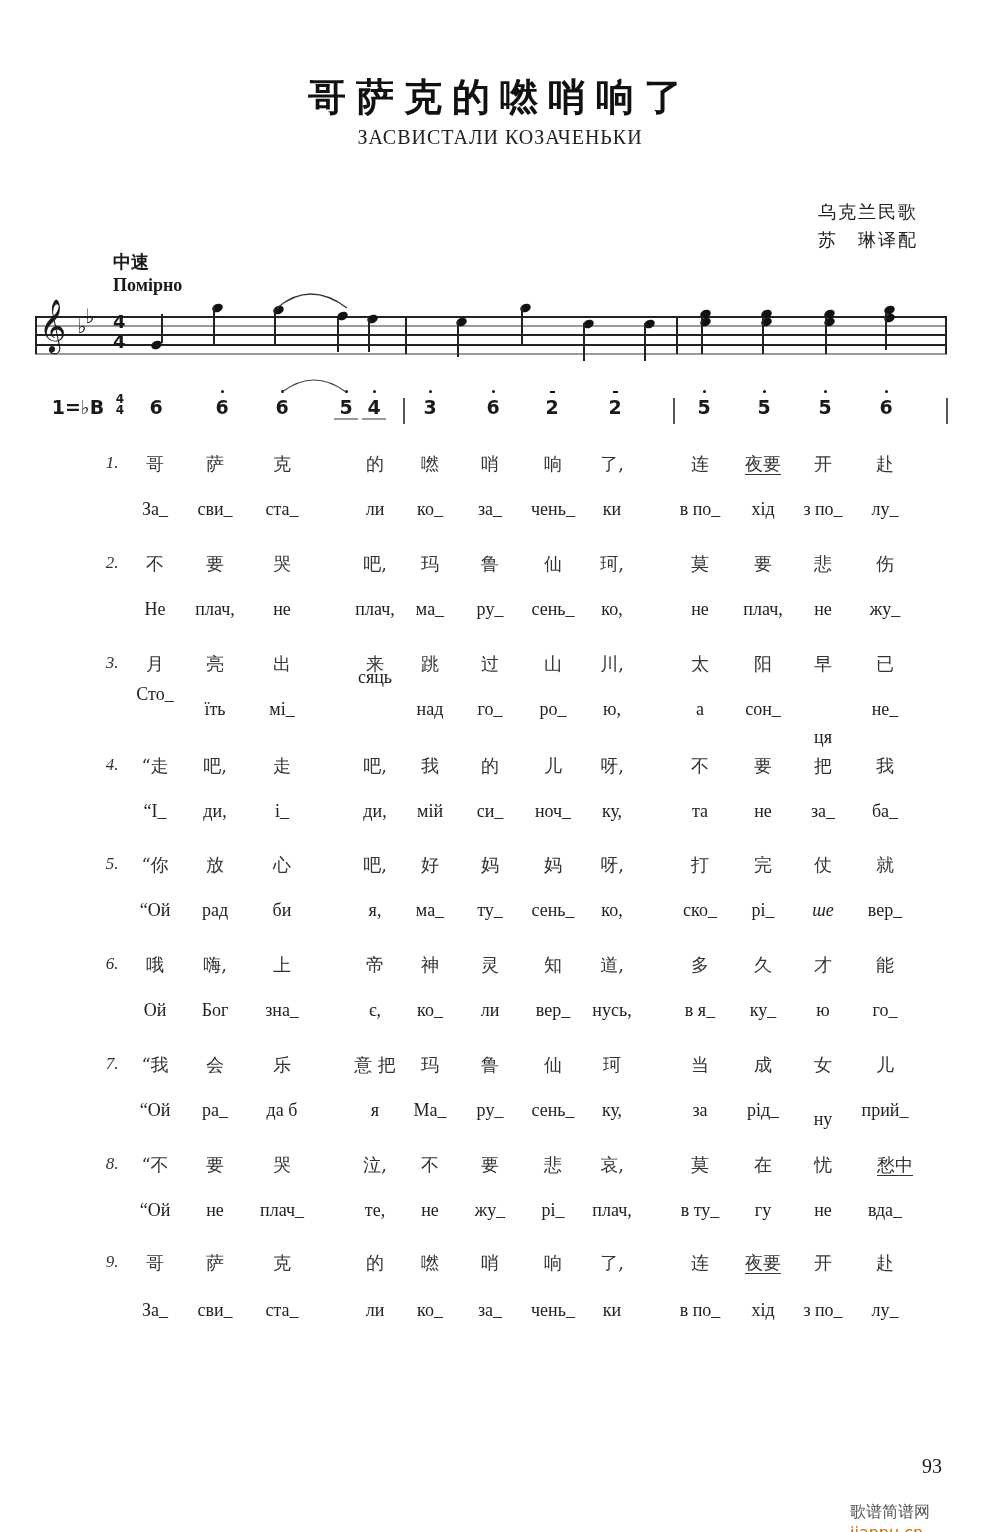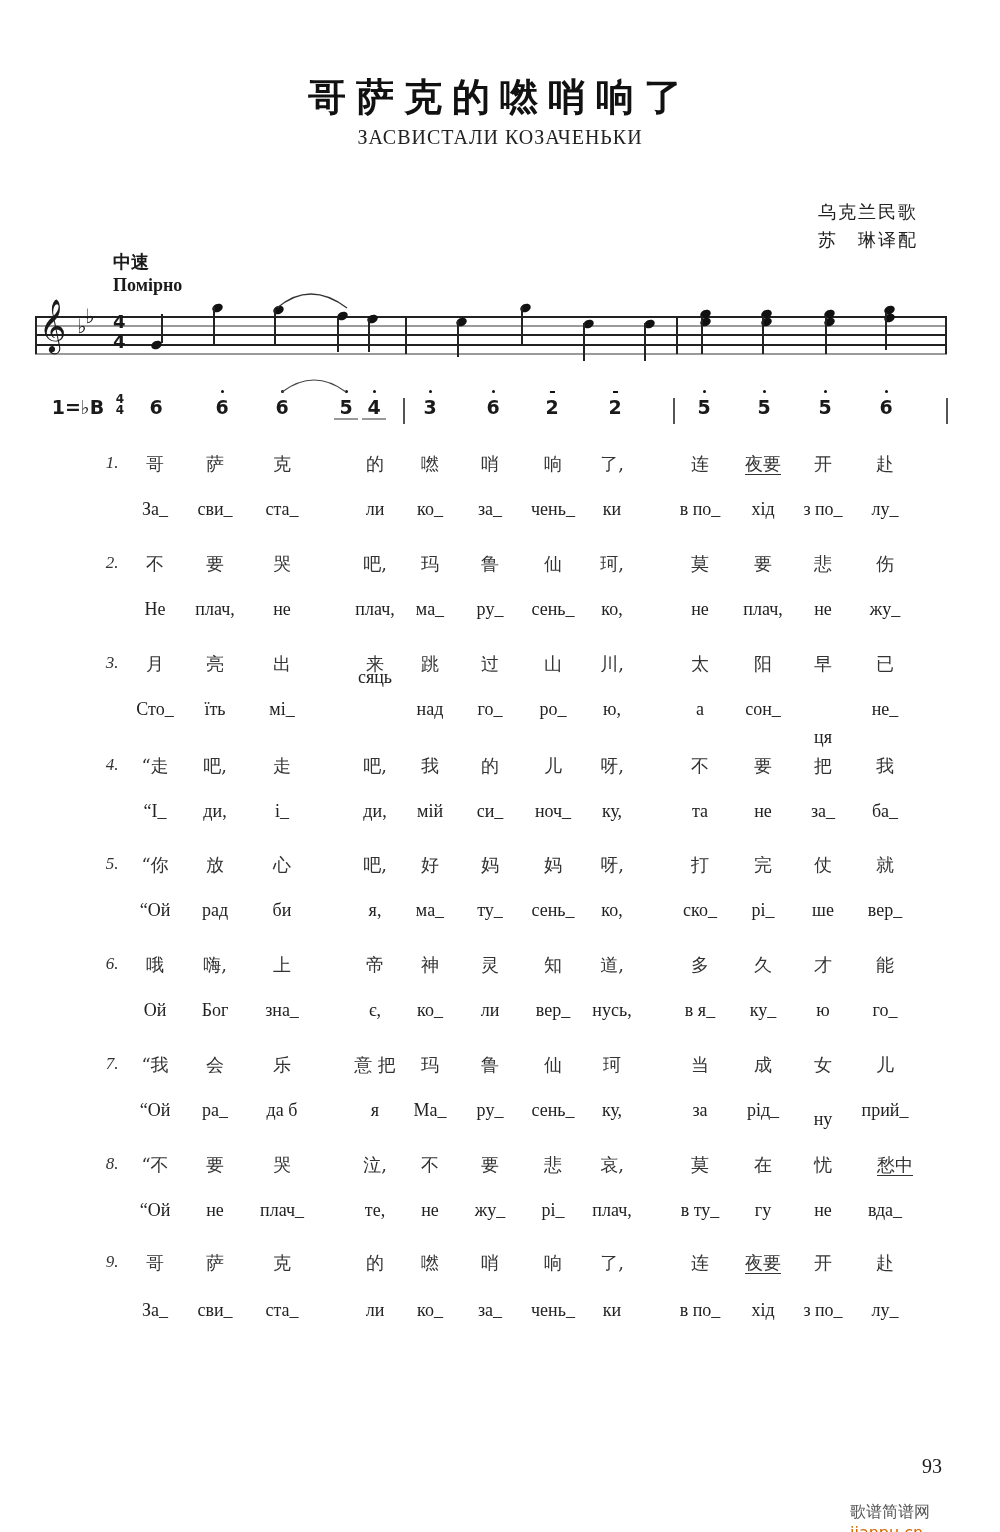--- a/index.html
+++ b/index.html
@@ -183,21 +183,21 @@
     <div class="lyr cn" style="left: 282px; top: 652px;">出</div>
     <div class="lyr cn" style="left: 375px; top: 652px;">来</div>
     <div class="lyr cn" style="left: 430px; top: 652px;">跳</div>
     <div class="lyr cn" style="left: 490px; top: 652px;">过</div>
     <div class="lyr cn" style="left: 553px; top: 652px;">山</div>
     <div class="lyr cn" style="left: 612px; top: 652px;">川,</div>
     <div class="lyr cn" style="left: 700px; top: 652px;">太</div>
     <div class="lyr cn" style="left: 763px; top: 652px;">阳</div>
     <div class="lyr cn" style="left: 823px; top: 652px;">早</div>
     <div class="lyr cn" style="left: 885px; top: 652px;">已</div>
-    <div class="lyr ru" style="left: 155px; top: 699px;">Сто_</div>
+    <div class="lyr ru" style="left: 155px; top: 684px;">Сто_</div>
     <div class="lyr ru" style="left: 215px; top: 699px;">їть</div>
     <div class="lyr ru" style="left: 282px; top: 699px;">мі_</div>
     <div class="lyr ru" style="left: 375px; top: 667px;">сяць</div>
     <div class="lyr ru" style="left: 430px; top: 699px;">над</div>
     <div class="lyr ru" style="left: 490px; top: 699px;">го_</div>
     <div class="lyr ru" style="left: 553px; top: 699px;">ро_</div>
     <div class="lyr ru" style="left: 612px; top: 699px;">ю,</div>
     <div class="lyr ru" style="left: 700px; top: 699px;">а</div>
     <div class="lyr ru" style="left: 763px; top: 699px;">сон_</div>
     <div class="lyr ru" style="left: 823px; top: 699px; margin-top: 28px;">ця</div>
@@ -243,21 +243,21 @@
     <div class="lyr ru" style="left: 155px; top: 900px;">“Ой</div>
     <div class="lyr ru" style="left: 215px; top: 900px;">рад</div>
     <div class="lyr ru" style="left: 282px; top: 900px;">би</div>
     <div class="lyr ru" style="left: 375px; top: 900px;">я,</div>
     <div class="lyr ru" style="left: 430px; top: 900px;">ма_</div>
     <div class="lyr ru" style="left: 490px; top: 900px;">ту_</div>
     <div class="lyr ru" style="left: 553px; top: 900px;">сень_</div>
     <div class="lyr ru" style="left: 612px; top: 900px;">ко,</div>
     <div class="lyr ru" style="left: 700px; top: 900px;">ско_</div>
     <div class="lyr ru" style="left: 763px; top: 900px;">рі_</div>
-    <div class="lyr ru" style="left: 823px; top: 900px;">ше</div>
+    <div class="lyr ru" style="left: 823px; top: 900px; font-style: italic;">ше</div>
     <div class="lyr ru" style="left: 885px; top: 900px;">вер_</div>
     <div class="num" style="left: 112px; top: 954px;">6.</div>
     <div class="lyr cn" style="left: 155px; top: 953px;">哦</div>
     <div class="lyr cn" style="left: 215px; top: 953px;">嗨,</div>
     <div class="lyr cn" style="left: 282px; top: 953px;">上</div>
     <div class="lyr cn" style="left: 375px; top: 953px;">帝</div>
     <div class="lyr cn" style="left: 430px; top: 953px;">神</div>
     <div class="lyr cn" style="left: 490px; top: 953px;">灵</div>
     <div class="lyr cn" style="left: 553px; top: 953px;">知</div>
     <div class="lyr cn" style="left: 612px; top: 953px;">道,</div>

